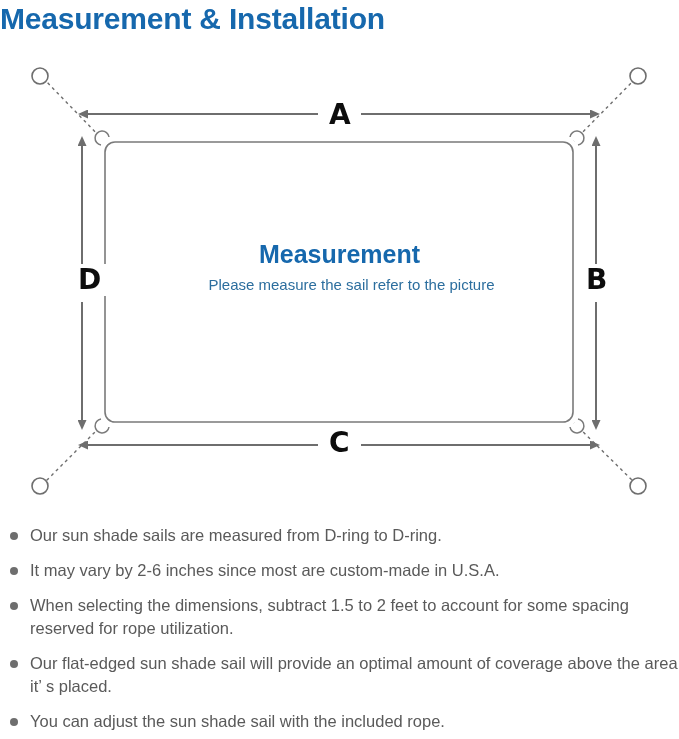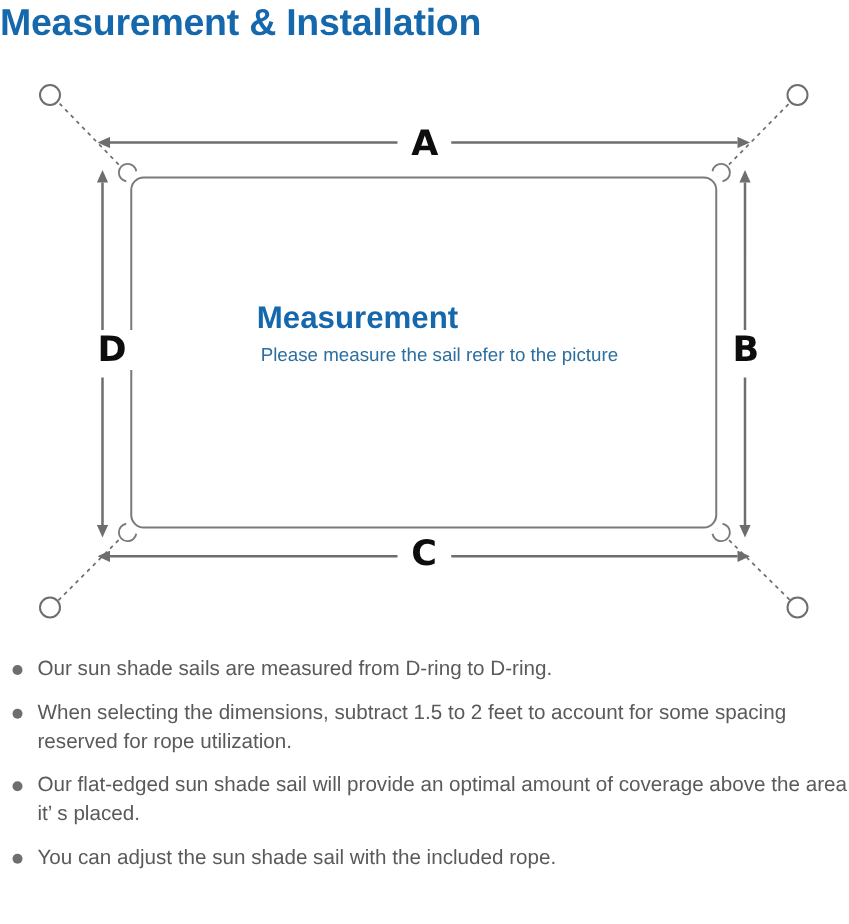--- a/index.html
+++ b/index.html
@@ -45,21 +45,21 @@
     height: 470px;
   }
   .diagram svg {
     display: block;
   }
 
   .center-title {
     position: absolute;
     left: 0;
     top: 194px;
-    width: 572px;
+    width: 679px;
     text-align: center;
     font-size: 25px;
     font-weight: bold;
     color: #1668ad;
     white-space: nowrap;
   }
   .center-sub {
     position: absolute;
     left: 12px;
     top: 230px;
@@ -168,20 +168,24 @@
     <div class="dim-label dim-d">D</div>
   </div>
 
   <div class="notes">
     <div class="note-item">
       <span class="note-bullet"></span>
       <span>Our sun shade sails are measured from D-ring to D-ring.</span>
     </div>
     <div class="note-item">
       <span class="note-bullet"></span>
+      <span>It may vary by 2-6 inches since most are custom-made in U.S.A.</span>
+    </div>
+    <div class="note-item">
+      <span class="note-bullet"></span>
       <span>When selecting the dimensions, subtract 1.5 to 2 feet to account for some spacing reserved for rope utilization.</span>
     </div>
     <div class="note-item">
       <span class="note-bullet"></span>
       <span>Our flat-edged sun shade sail will provide an optimal amount of coverage above the area it’ s placed.</span>
     </div>
     <div class="note-item">
       <span class="note-bullet"></span>
       <span>You can adjust the sun shade sail with the included rope.</span>
     </div>

